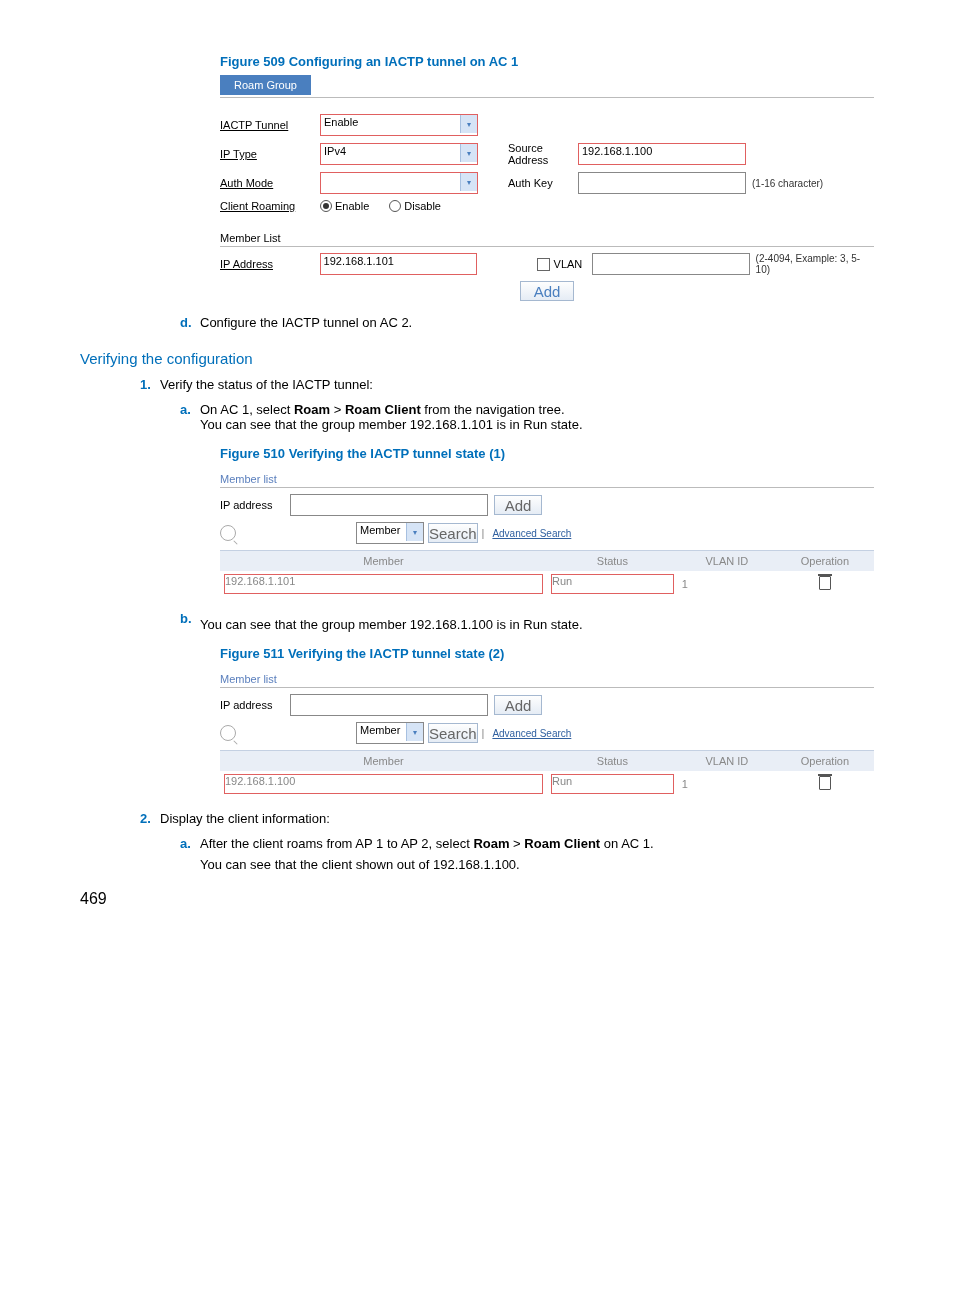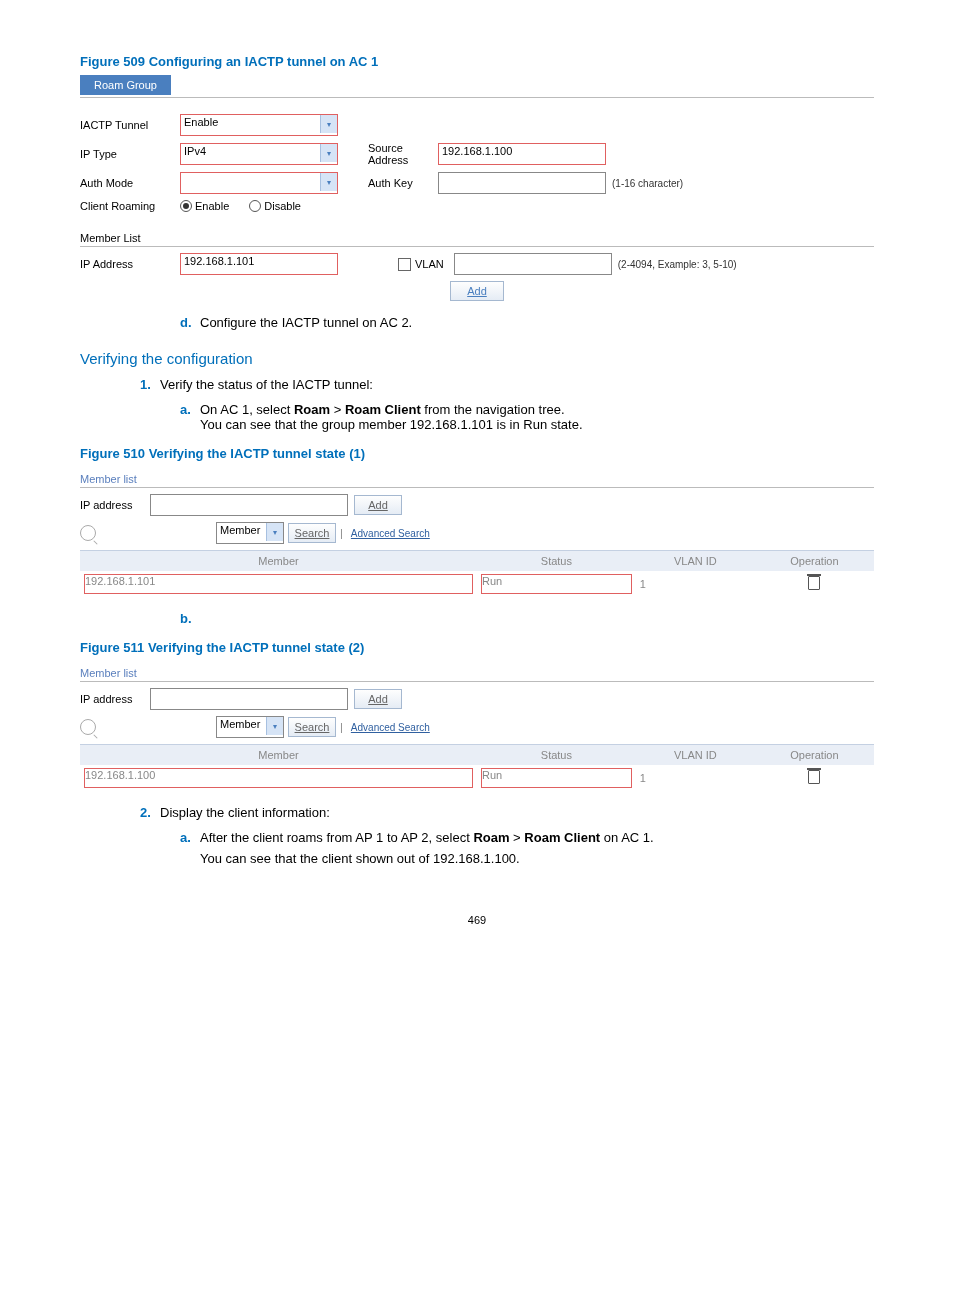--- a/index.html
+++ b/index.html
@@ -26,41 +26,41 @@
     font-size:11px;
     padding:4px 14px;
   }
   .grid-row{
     display:flex;
     align-items:center;
     font-size:11px;
     color:#000;
     margin:6px 0;
   }
-  .cell-label{width:100px;}
+  .cell-label{width:100px;text-decoration:underline;}
   .cell-input{width:150px;border:1px solid #888;height:18px;padding:1px 3px;font-size:11px;background:#fff;position:relative;}
   .cell-input.red{border:1px solid #e06060;}
   .dd-arrow{position:absolute;right:0;top:0;width:16px;height:18px;background:#d6e4f6;border-left:1px solid #a7c0e0;display:flex;align-items:center;justify-content:center;color:#4a7fbf;font-size:8px;}
   .hint{font-size:10px;color:#333;margin-left:6px;}
   .hr1{border:none;border-top:1px solid #bbb;margin:2px 0;}
   .ml-section-title{font-size:11px;color:#5a7fbd;margin-top:12px;}
-  .btn-small{display:inline-flex;align-items:center;justify-content:center;min-width:46px;height:18px;font-size:11px;background:linear-gradient(#fefefe,#e5ecf5);border:1px solid #a5b8d0;color:#666;text-decoration:underline;}
+  .btn-small{display:inline-flex;align-items:center;justify-content:center;min-width:46px;height:18px;font-size:15px;background:linear-gradient(#fefefe,#e5ecf5);border:1px solid #a5b8d0;color:#666;}
   .member-table{width:100%;border-collapse:collapse;font-size:11px;margin-top:6px;}
   .member-table th{background:#e9eef6;color:#888;font-weight:normal;padding:4px;text-align:center;border-top:1px solid #c4d0e2;}
   .member-table td{padding:3px 4px;color:#888;}
   .member-cell{border:1px solid #e06060;height:18px;}
   .step-letter{color:#006fba;font-weight:bold;display:inline-block;width:20px;}
   .step-num{color:#006fba;font-weight:bold;display:inline-block;width:20px;}
   .step-block{margin:10px 0;display:flex;}
   .step-body{flex:1;}
   .h2{color:#006fba;font-size:15px;margin:20px 0 8px 0;}
   .indent1{margin-left:60px;}
   .indent2{margin-left:100px;}
-  .indent3{}
-  .page-num{text-align:center;font-size:11px;color:#000;margin-top:48px;}
+  .indent3{margin-left:140px;}
+  .page-num{text-align:left;font-size:16px;color:#000;margin-top:18px;}
   .search-icon{display:inline-block;width:14px;height:14px;border:1px solid #aaa;border-radius:50%;position:relative;}
   .search-icon::after{content:"";position:absolute;bottom:-3px;right:-3px;width:5px;height:1px;background:#aaa;transform:rotate(45deg);}
   .trash-icon{display:inline-block;width:10px;height:12px;border:1px solid #555;border-radius:1px;position:relative;}
   .trash-icon::before{content:"";position:absolute;top:-3px;left:-2px;width:14px;height:2px;background:#555;}
   .adv-link{color:#3060a0;text-decoration:underline;font-size:10px;margin-left:4px;}
   b{font-weight:bold;}
   .checkbox{display:inline-block;width:11px;height:11px;border:1px solid #666;margin-right:4px;vertical-align:middle;}
   .radio{display:inline-block;width:10px;height:10px;border:1px solid #555;border-radius:50%;margin-right:3px;vertical-align:middle;position:relative;}
   .radio.on::after{content:"";position:absolute;top:2px;left:2px;width:6px;height:6px;background:#333;border-radius:50%;}
 </style>
@@ -208,20 +208,21 @@
         <td style="text-align:center;"><span class="trash-icon"></span></td>
       </tr>
     </tbody>
       </table>
   </div>
 </div>
 
 <div class="step-block indent2">
   <span class="step-letter">b.</span>
   <div class="step-body">
+    <div style="margin-top:6px;">You can see that the group member 192.168.1.100 is in Run state.</div>
   </div>
 </div>
 
 <div class="indent3">
   <div class="fig-caption">Figure 511 Verifying the IACTP tunnel state (2)</div>
   <div class="panel">
     <div class="ml-section-title">Member list</div>
     <hr class="hr1">
     <div class="grid-row">
       <div style="width:70px;">IP address</div>

